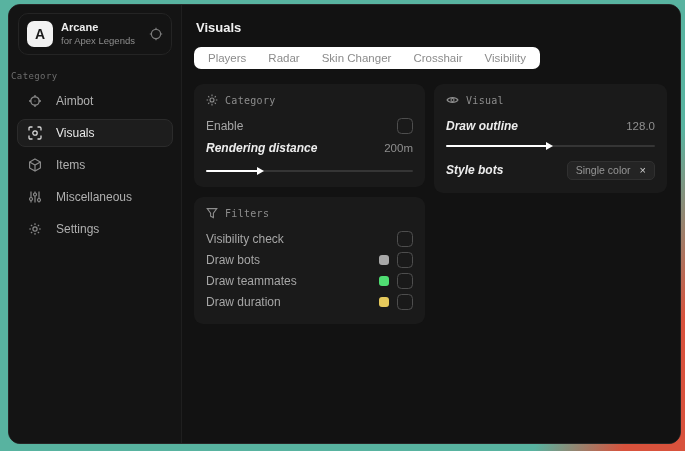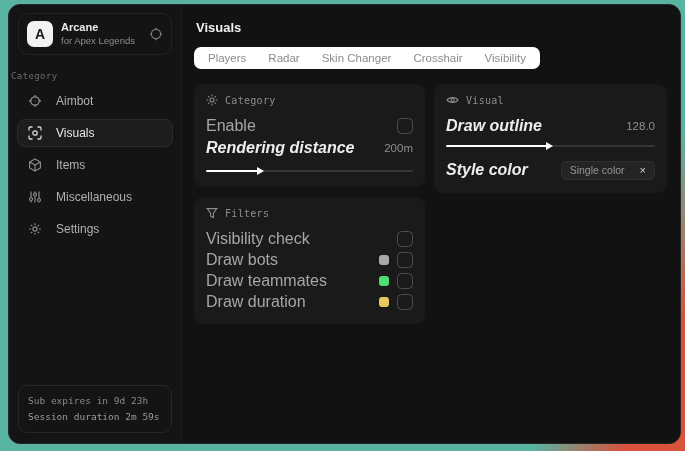--- a/index.html
+++ b/index.html
@@ -36,32 +36,32 @@
   .tab{padding:4px 10px;font-size:11.5px;color:#8b8b8b;border-radius:10px;white-space:nowrap;cursor:default;}
   .tab.active{background:#2e2e2e;color:#f3f3f3;}
   .content{display:flex;gap:9px;align-items:flex-start;margin-top:15px;}
   .col-left{width:231px;flex:none;display:flex;flex-direction:column;gap:10px;}
   .col-right{flex:1;text-align:right;}
   .panel{background:#1a1a1a;border-radius:9px;padding:10px 12px 12px 12px;}
   .phead{display:flex;align-items:center;gap:7px;color:#8d8d8d;font-family:"DejaVu Sans Mono",monospace;font-size:10px;letter-spacing:.3px;margin-bottom:9px;}
   .phead .picon{display:flex;color:#8d8d8d;}
   .row{display:flex;align-items:center;justify-content:space-between;min-height:22px;}
   .row.tight{min-height:21px;}
-  .lbl{color:#a6a6a6;font-size:16px;}
+  .lbl{color:#a6a6a6;font-size:12px;}
   .lbl.strong{color:#ededed;font-weight:600;font-style:italic;}
   .val{color:#8f8f8f;font-size:11.5px;}
   .controls{display:flex;align-items:center;gap:8px;}
   .checkbox{width:14px;height:14px;border:1.5px solid #4e4e4e;border-radius:4.5px;background:transparent;flex:none;cursor:pointer;}
   .swatch{width:10px;height:10px;border-radius:3px;flex:none;cursor:pointer;}
   .slider{position:relative;height:9px;margin-top:7px;cursor:pointer;}
   .slider .track{position:absolute;left:0;right:0;top:3.5px;height:2px;background:#353535;border-radius:1px;}
   .slider .fill{position:absolute;left:0;top:3.5px;height:2px;background:#ffffff;border-radius:1px;}
   .slider .fill::after{content:"";position:absolute;right:-2px;top:-3px;width:0;height:0;border-left:7px solid #ffffff;border-top:4px solid transparent;border-bottom:4px solid transparent;}
   .vslider{margin-top:4px;margin-bottom:9px;}
-  .chip{display:flex;align-items:center;gap:15px;background:#242424;border:1px solid #303030;border-radius:5px;padding:2.5px 8px;cursor:pointer;}
+  .chip{display:flex;align-items:center;gap:9px;background:#242424;border:1px solid #303030;border-radius:5px;padding:2.5px 8px;cursor:pointer;}
   .chip .chiptext{color:#969696;font-size:10.5px;}
   .chip .chipx{color:#cfcfcf;font-size:11px;line-height:1;cursor:pointer;}
 </style>
 </head>
 <body>
 
 <div class="window">
 
   <div class="sidebar">
 
@@ -144,24 +144,20 @@
             <line x1="2.9" y1="2.9" x2="4.2" y2="4.2"></line>
               <line x1="9.8" y1="9.8" x2="11.1" y2="11.1"></line>
             <line x1="11.1" y1="2.9" x2="9.8" y2="4.2"></line>
               <line x1="4.2" y1="9.8" x2="2.9" y2="11.1"></line>
           </svg>
         </span>
         <span>Settings</span>
       </div>
     </div>
 
-    <div class="sidefoot">
-      <div class="l1">Sub expires in 9d 23h</div>
-      <div class="l2">Session duration 2m 59s</div>
-    </div>
   </div>
 
   <div class="main">
     <div class="pagetitle">Visuals</div>
 
     <div class="tabstrip">
       <div class="tab">Players</div>
       <div class="tab">Radar</div>
       <div class="tab">Skin Changer</div>
       <div class="tab">Crosshair</div>
@@ -256,21 +252,21 @@
           </div>
           <div class="row">
             <span class="lbl strong">Draw outline</span>
             <span class="val">128.0</span>
           </div>
           <div class="slider vslider">
             <div class="track"></div>
             <div class="fill" style="width: 50%;"></div>
           </div>
           <div class="row">
-            <span class="lbl strong">Style color</span>
+            <span class="lbl strong">Style bots</span>
             <span class="chip">
               <span class="chiptext">Single color</span>
               <span class="chipx">×</span>
             </span>
           </div>
         </div>
       </div>
     </div>
   </div>
 </div>

